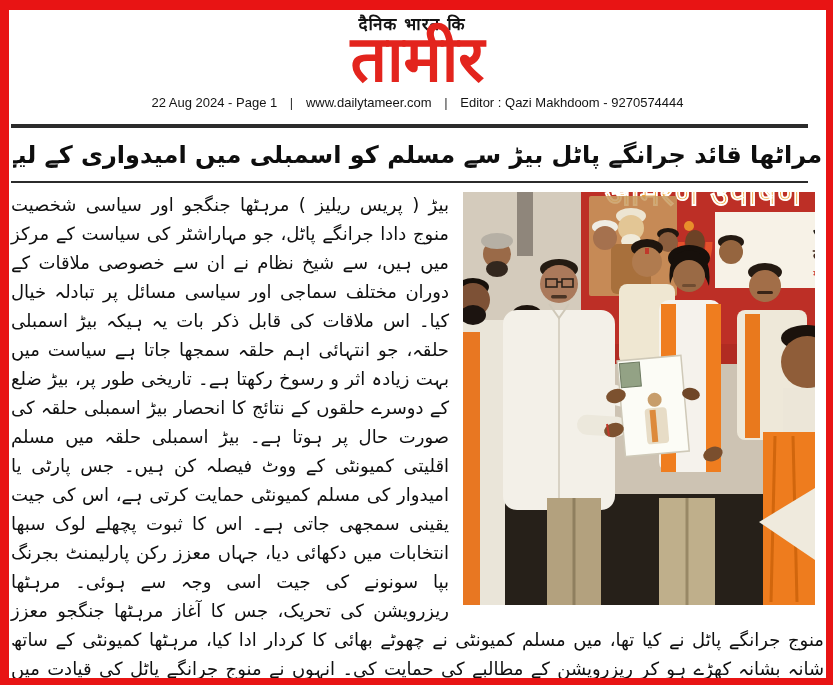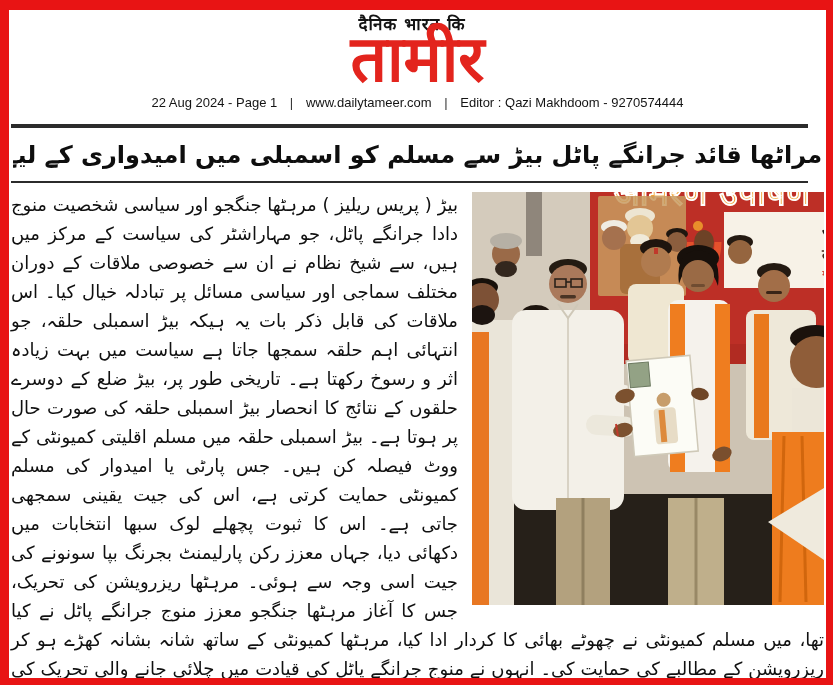--- a/index.html
+++ b/index.html
@@ -39,21 +39,21 @@
     text-align:center;white-space:nowrap;overflow:hidden;
     margin:8px 4px 7px 4px;min-height:38px;line-height:38px;
   }
   .article{
     direction:rtl;
     padding:7px 2px 0 2px;
   }
   .photo{
     float:right; 
     width:352px;height:413px;
-    margin:2px 0 6px 14px;
+    margin:2px 9px 6px 14px;
     background:#cdc3b3;
     overflow:hidden;
   }
   .photo svg{display:block;}
   .body-text{
     margin:0;
     font-family:"DejaVu Sans", sans-serif;
     font-size:18px;line-height:29px;
     text-align:justify;color:#101010;
   }

